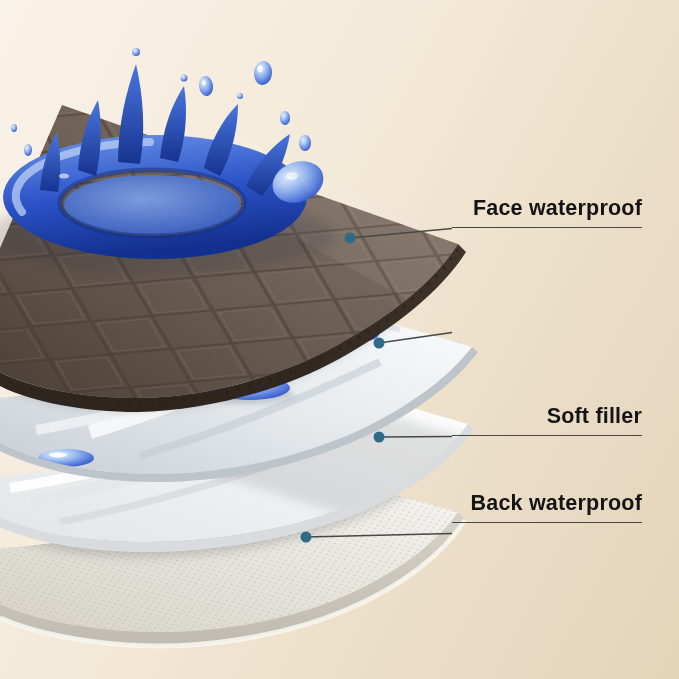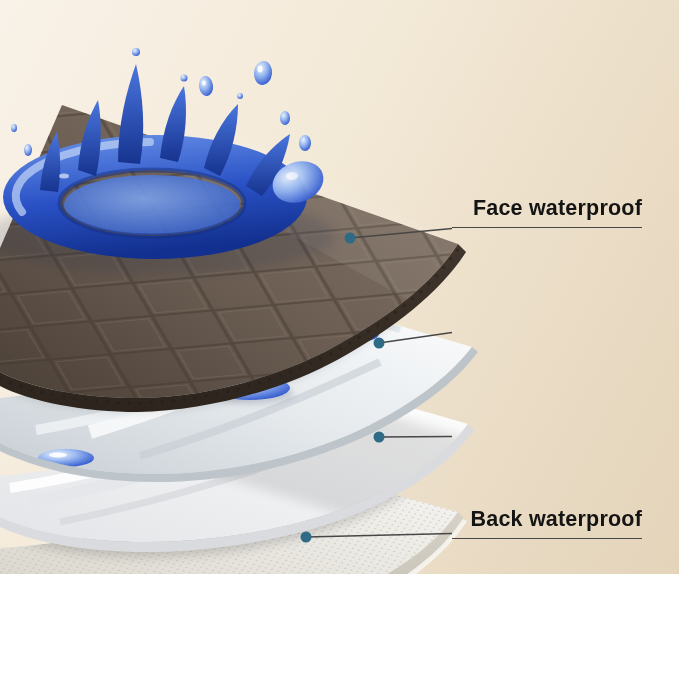--- a/index.html
+++ b/index.html
@@ -1,17 +1,17 @@
 <!DOCTYPE html>
 <html><head>
 <meta charset="utf-8">
 <style>
   html,body{margin:0;padding:0;}
   .canvas{
-    position:relative;width:679px;height:574px;overflow:hidden;
+    position:relative;width:679px;height:679px;overflow:hidden;
     background:linear-gradient(118deg,#f9f2e8 0%,#f3e9d7 42%,#eadcc5 75%,#e3d4ba 100%);
     font-family:"Liberation Sans",sans-serif;
   }
   .stack-svg{position:absolute;left:0;top:0;}
   .callout{
     position:absolute;right:37px;width:190px;
     border-bottom:1.6px solid #474747;
     padding-bottom:7px;
     font-size:21.5px;font-weight:700;line-height:24px;
     color:#141414;text-align:right;letter-spacing:.2px;
@@ -188,15 +188,16 @@
   </g>
   <g fill="#2f6b86">
     <circle cx="350" cy="238" r="5.5"></circle>
     <circle cx="379" cy="343" r="5.5"></circle>
     <circle cx="379" cy="437" r="5.5"></circle>
     <circle cx="306" cy="537" r="5.5"></circle>
   </g>
 </svg>
 
 <div class="callout" style="top:196px">Face waterproof</div>
-<div class="callout" style="top:507px">Back waterproof</div>
+<div class="callout" style="top:404px">Soft filler</div>
+<div class="callout" style="top:491px">Back waterproof</div>
 
 </div>
 
 </body></html>

